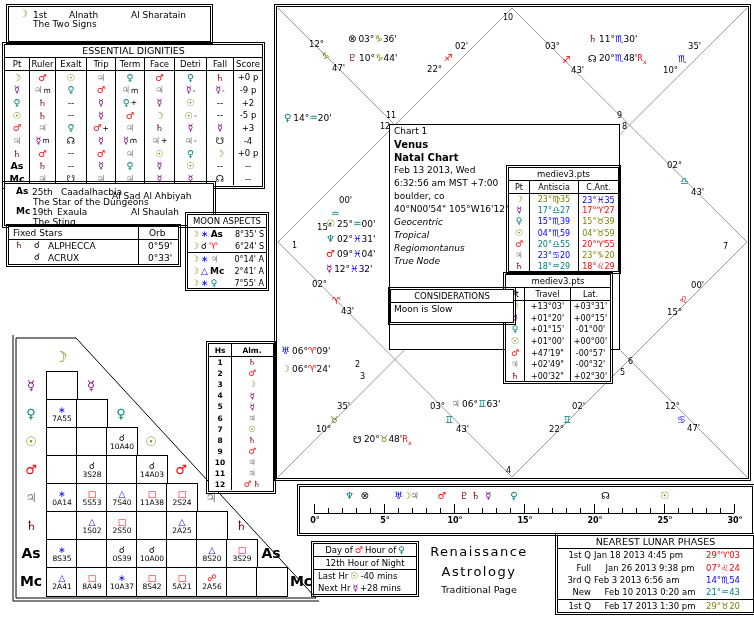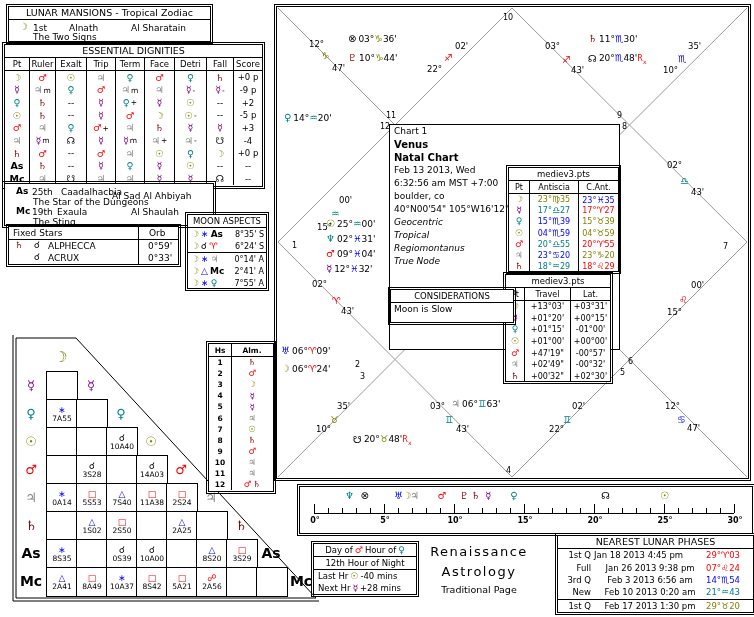--- a/index.html
+++ b/index.html
@@ -42,21 +42,20 @@
   .chart-label{position:absolute;display:flex;align-items:center;gap:2px;white-space:nowrap;}
   .lp-row{display:flex;align-items:center;height:12.4px;font-size:8.5px;}
   .hr-row{display:flex;align-items:center;height:12px;gap:2px;font-size:8.5px;white-space:nowrap;}
 </style>
 </head>
 <body>
 
 <div id="screen">
 
   <div class="dbox" style="left:8px;top:6px;width:201px;height:34px;">
-    <div class="ptitle">LUNAR MANSIONS - Tropical Zodiac</div>
     <div id="m-rows">
         <div style="position: relative; height: 20px;">
           <span class="g abs" style="color: rgb(128, 128, 0); font-size: 10px; left: 10px; top: 2px;">☽</span>
           <span class="abs " style="left: 24px; top: 3px;">1st</span>
           <span class="abs " style="left: 60px; top: 3px;">Alnath</span>
           <span class="abs " style="left: 122px; top: 3px;">Al Sharatain</span>
           <span class="abs " style="left: 24px; top: 12px;">The Two Signs</span>
         </div>
       </div>
   </div>
@@ -1013,21 +1012,21 @@
           <span style="width: 112px; ">Jan 18 2013 4:45 pm</span>
           <span style="width: 44px;"><span class="pos" style="color: rgb(255, 0, 0);"><span>29°</span><span class="sg" style="font-size: 9px;">♈</span><span>03</span></span></span>
         </div>
         <div class="lp-row">
           <span style="width: 33px; text-align: right; padding-right: 3px;">Full</span>
           <span style="width: 112px; text-align: center;">Jan 26 2013 9:38 pm</span>
           <span style="width: 44px;"><span class="pos" style="color: rgb(255, 0, 0);"><span>07°</span><span class="sg" style="font-size: 9px;">♌</span><span>24</span></span></span>
         </div>
         <div class="lp-row">
           <span style="width: 33px; text-align: right; padding-right: 3px;">3rd Q</span>
-          <span style="width: 112px; text-align: center;">Feb 3 2013 6:56 am</span>
+          <span style="width: 112px; ">Feb 3 2013 6:56 am</span>
           <span style="width: 44px;"><span class="pos" style="color: rgb(0, 0, 255);"><span>14°</span><span class="sg" style="font-size: 9px;">♏</span><span>54</span></span></span>
         </div>
         <div class="lp-row">
           <span style="width: 33px; text-align: right; padding-right: 3px;">New</span>
           <span style="width: 112px; text-align: center;">Feb 10 2013 0:20 am</span>
           <span style="width: 44px;"><span class="pos" style="color: rgb(0, 128, 128);"><span>21°</span><span class="sg" style="font-size: 9px;">♒</span><span>43</span></span></span>
         </div>
         <div class="lp-row" style="border-top: 1px solid rgb(0, 0, 0);">
           <span style="width: 33px; text-align: right; padding-right: 3px;">1st Q</span>
           <span style="width: 112px; text-align: center;">Feb 17 2013 1:30 pm</span>

